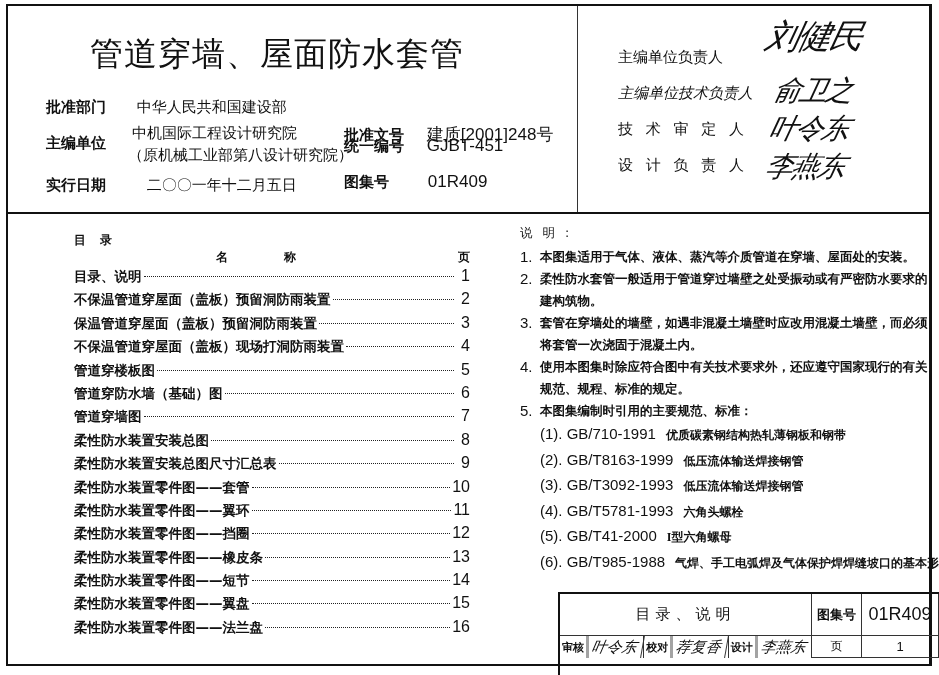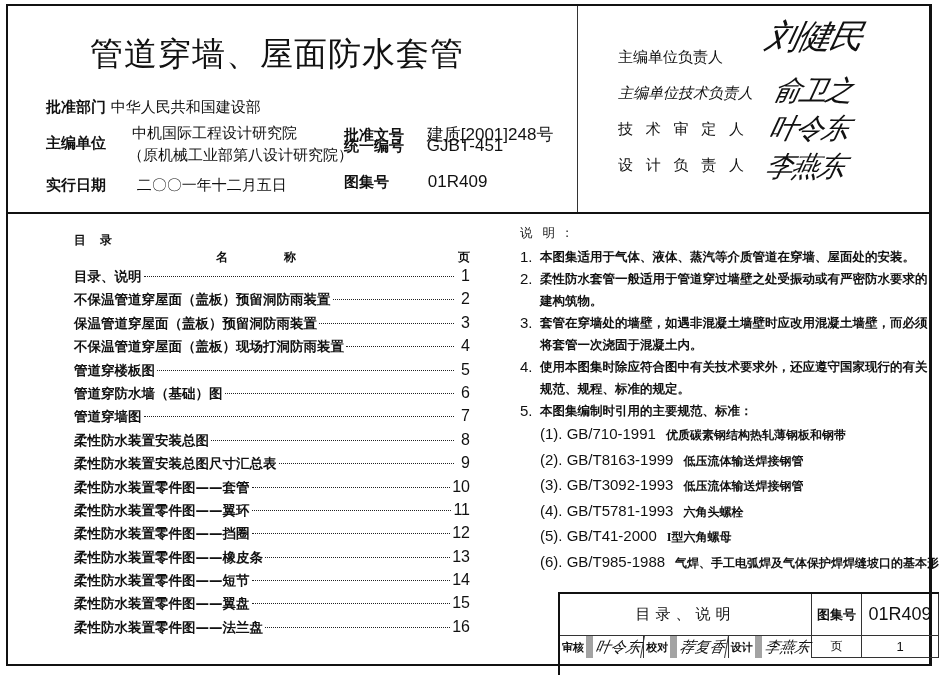--- a/index.html
+++ b/index.html
@@ -36,45 +36,45 @@
   .note .num { width: 20px; font-family: "Liberation Sans", sans-serif; font-size: 15px; }
   .note .text { flex: 1; font-weight: bold; }
   .std { display: flex; align-items: baseline; line-height: 23.5px; padding-left: 20px; }
   .std .code { font-family: "Liberation Sans", sans-serif; font-size: 15px; white-space: nowrap; margin-right: 10px; }
   .std .desc { font-weight: bold; font-size: 12px; white-space: nowrap; font-family: Liberation Serif, serif; }
 
   .titleblock { position: absolute; left: 558px; top: 592px; right: 0; bottom: 0; border-top: 2px solid #111; border-left: 2px solid #111; }
   .tb-name { position: absolute; left: 0; top: 0; width: 252px; height: 42px; display: flex; align-items: center; justify-content: center; font-size: 15px; letter-spacing: 5px; border-right: 1px solid #333; border-bottom: 1px solid #333; }
   .tb-cell { position: absolute; display: flex; align-items: center; justify-content: center; border-right: 1px solid #333; border-bottom: 1px solid #333; font-size: 14px; }
   .tb-sigrow { position: absolute; left: 0; top: 42px; width: 252px; height: 22px; display: flex; font-size: 11px; font-weight: bold; border-right: 1px solid #333; }
-  .tb-sigrow .lab { padding: 0 2px; border-right: 7px solid #a3a3a3; display: flex; align-items: center; text-align: right; }
+  .tb-sigrow .lab { padding: 0 2px; border-right: 3px solid #a3a3a3; display: flex; align-items: center; text-align: right; }
   .tb-sigrow .sg { flex: 1; border-right: 1px solid #333; font-family: "DejaVu Serif", serif; font-style: italic; font-size: 15px; font-weight: normal; display: flex; align-items: center; padding-left: 3px; transform: skew(-10deg); }
   .tb-sigrow .sg:last-child { border-right: none; }
 </style>
 </head>
 <body>
 
 <div class="frame">
 
   <div class="header">
     <div class="header-left">
       <div class="main-title">管道穿墙、屋面防水套管</div>
 
       <div class="meta" style="left:38px; top:92px;">
         <span class="meta-label">批准部门</span>
-        <span style="">中华人民共和国建设部</span>
+        <span style="margin-left:26px;">中华人民共和国建设部</span>
       </div>
       <div class="meta" style="left:38px; top:128px;">
         <span class="meta-label">主编单位</span>
       </div>
       <div class="meta" style="left:124px; top:118px;">中机国际工程设计研究院</div>
       <div class="meta" style="left:120px; top:140px;">（原机械工业部第八设计研究院）</div>
       <div class="meta" style="left:38px; top:170px;">
         <span class="meta-label">实行日期</span>
-        <span style="margin-left:26px;">二〇〇一年十二月五日</span>
+        <span style="margin-left:36px;">二〇〇一年十二月五日</span>
       </div>
 
       <div class="meta" style="left:336px; top:88px;margin-top:29px;">
         <span class="meta-label">批准文号</span>
         <span class="mono" style="margin-left:18px;">建质[2001]248号</span>
       </div>
       <div class="meta" style="left:336px; top:130px;">
         <span class="meta-label">统一编号</span>
         <span class="mono" style="margin-left:18px;">GJBT-451</span>
       </div>

